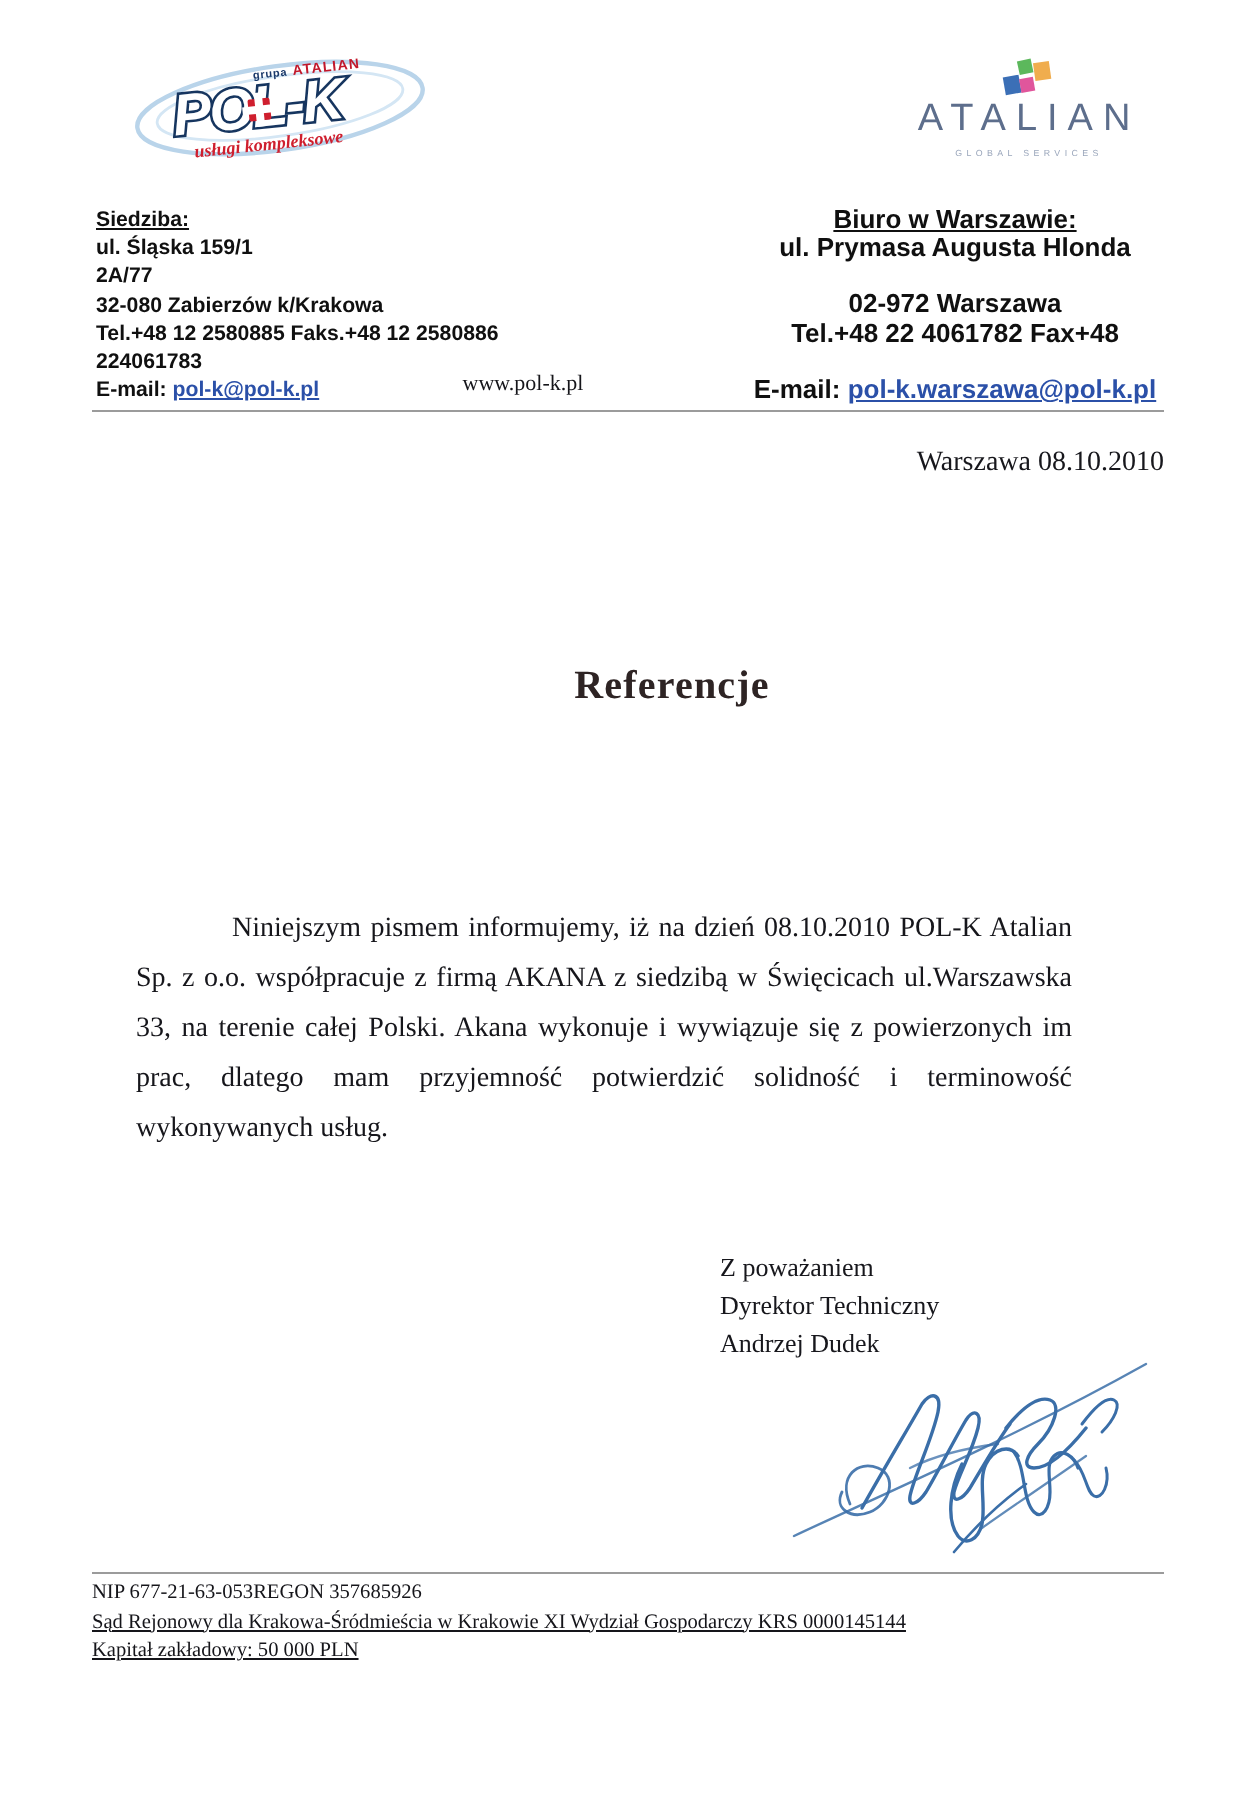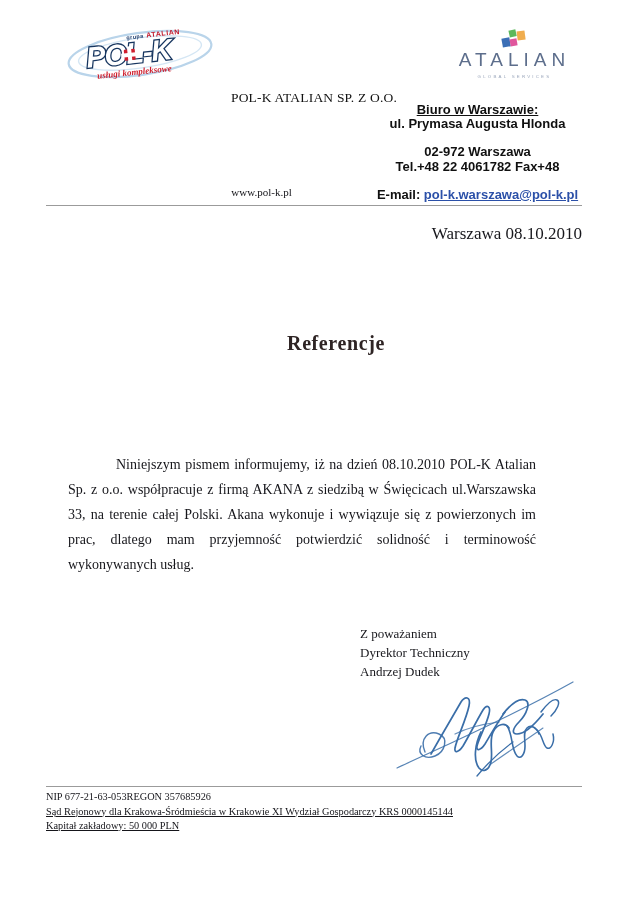--- a/index.html
+++ b/index.html
@@ -114,21 +114,21 @@
     height: 1px;
     background: #9b9b9b;
   }
 
   
   .date-line {
     position: absolute;
     right: 46px;
     top: 224px;
     font-family: "Liberation Serif", serif;
-    font-size: 17px;
+    font-size: 14px;
     color: #17171c;
   }
 
   
   .doc-heading {
     position: absolute;
     left: 0;
     top: 332px;
     width: 628px;
     text-align: center;
@@ -225,22 +225,33 @@
     <svg width="44" height="22" viewBox="0 0 44 22" style="position:absolute;left:58px;top:2px;">
       <rect x="19" y="2" width="7" height="7" fill="#5cb85c" transform="rotate(-12 22 5)"></rect>
       <rect x="27" y="3" width="8" height="9" fill="#f0ad4e" transform="rotate(-8 31 7)"></rect>
       <rect x="12" y="10" width="8" height="9" fill="#3b6fb6" transform="rotate(-10 16 14)"></rect>
       <rect x="20" y="11" width="7" height="7" fill="#e0569c" transform="rotate(-10 23 14)"></rect>
     </svg>
     <div class="atalian-word">ATALIAN</div>
     <div class="atalian-tag">GLOBAL SERVICES</div>
   </div>
 
-  <div class="company-title">POL-K ATALIAN SP. Z O.O.</div>
-
+
+  <div class="contact-left">
+    <div class="underlined">Siedziba:</div>
+    <div>ul. Śląska 159/1</div>
+    <div>2A/77</div>
+    <div>32-080 Zabierzów k/Krakowa</div>
+    <div>Tel.+48 12 2580885 Faks.+48 12 2580886</div>
+    <div>224061783</div>
+    <div>
+      <span>E-mail:</span>
+      <span class="maillink">pol-k@pol-k.pl</span>
+    </div>
+  </div>
 
   <div class="contact-right">
     <div class="underlined">Biuro w Warszawie:</div>
     <div>ul. Prymasa Augusta Hlonda</div>
     <div class="rowspacer"></div>
     <div>02-972 Warszawa</div>
     <div>Tel.+48 22 4061782 Fax+48</div>
     <div class="email-row">
       <span>E-mail:</span>
       <span class="maillink">pol-k.warszawa@pol-k.pl</span>

